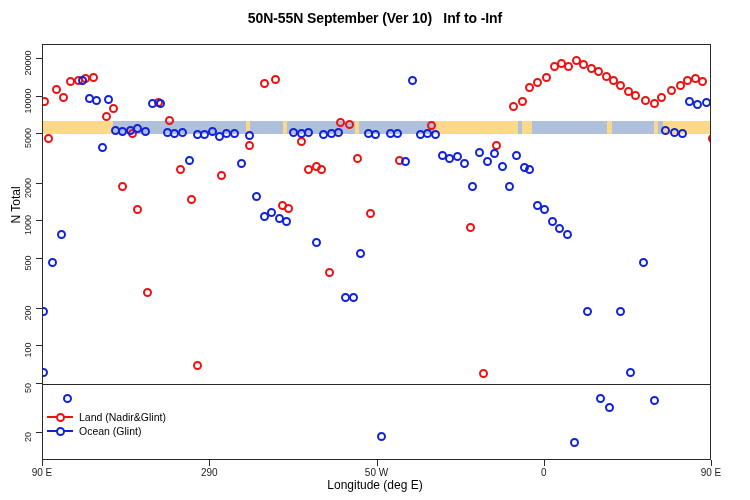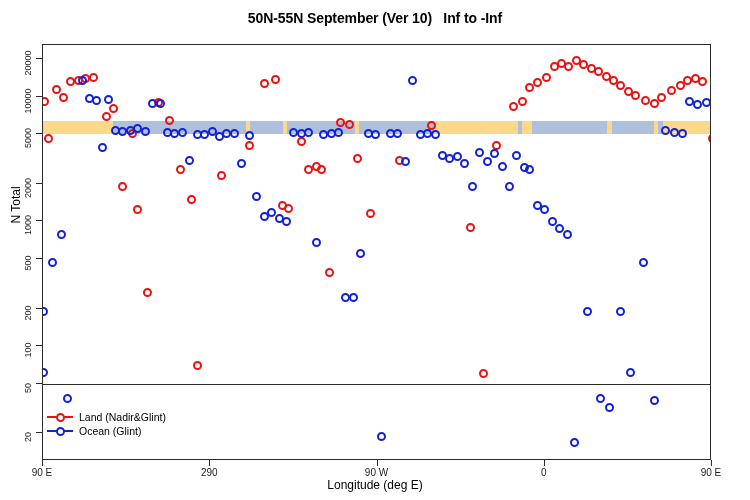--- a/index.html
+++ b/index.html
@@ -399,21 +399,21 @@
         <div class="marker ocean" style="left: 658.925px; top: 52.9568px;"></div>
       </div>
   </div>
 
   <div id="x-axis-ticks">
       <div class="xtick" style="left: 42px;"></div>
       <div class="xtick-label" style="left: 42px;">90 E</div>
       <div class="xtick" style="left: 209.25px;"></div>
       <div class="xtick-label" style="left: 209.25px;">290</div>
       <div class="xtick" style="left: 376.5px;"></div>
-      <div class="xtick-label" style="left: 376.5px;">90 W</div>
+      <div class="xtick-label" style="left: 376.5px;">50 W</div>
       <div class="xtick" style="left: 543.75px;"></div>
       <div class="xtick-label" style="left: 543.75px;">0</div>
       <div class="xtick" style="left: 711px;"></div>
       <div class="xtick-label" style="left: 711px;">90 E</div>
     </div>
   <div id="legend">
     <div class="legend-row land">
       <span class="legend-key">
         <span class="kline"></span>
           <span class="kdot"></span>

